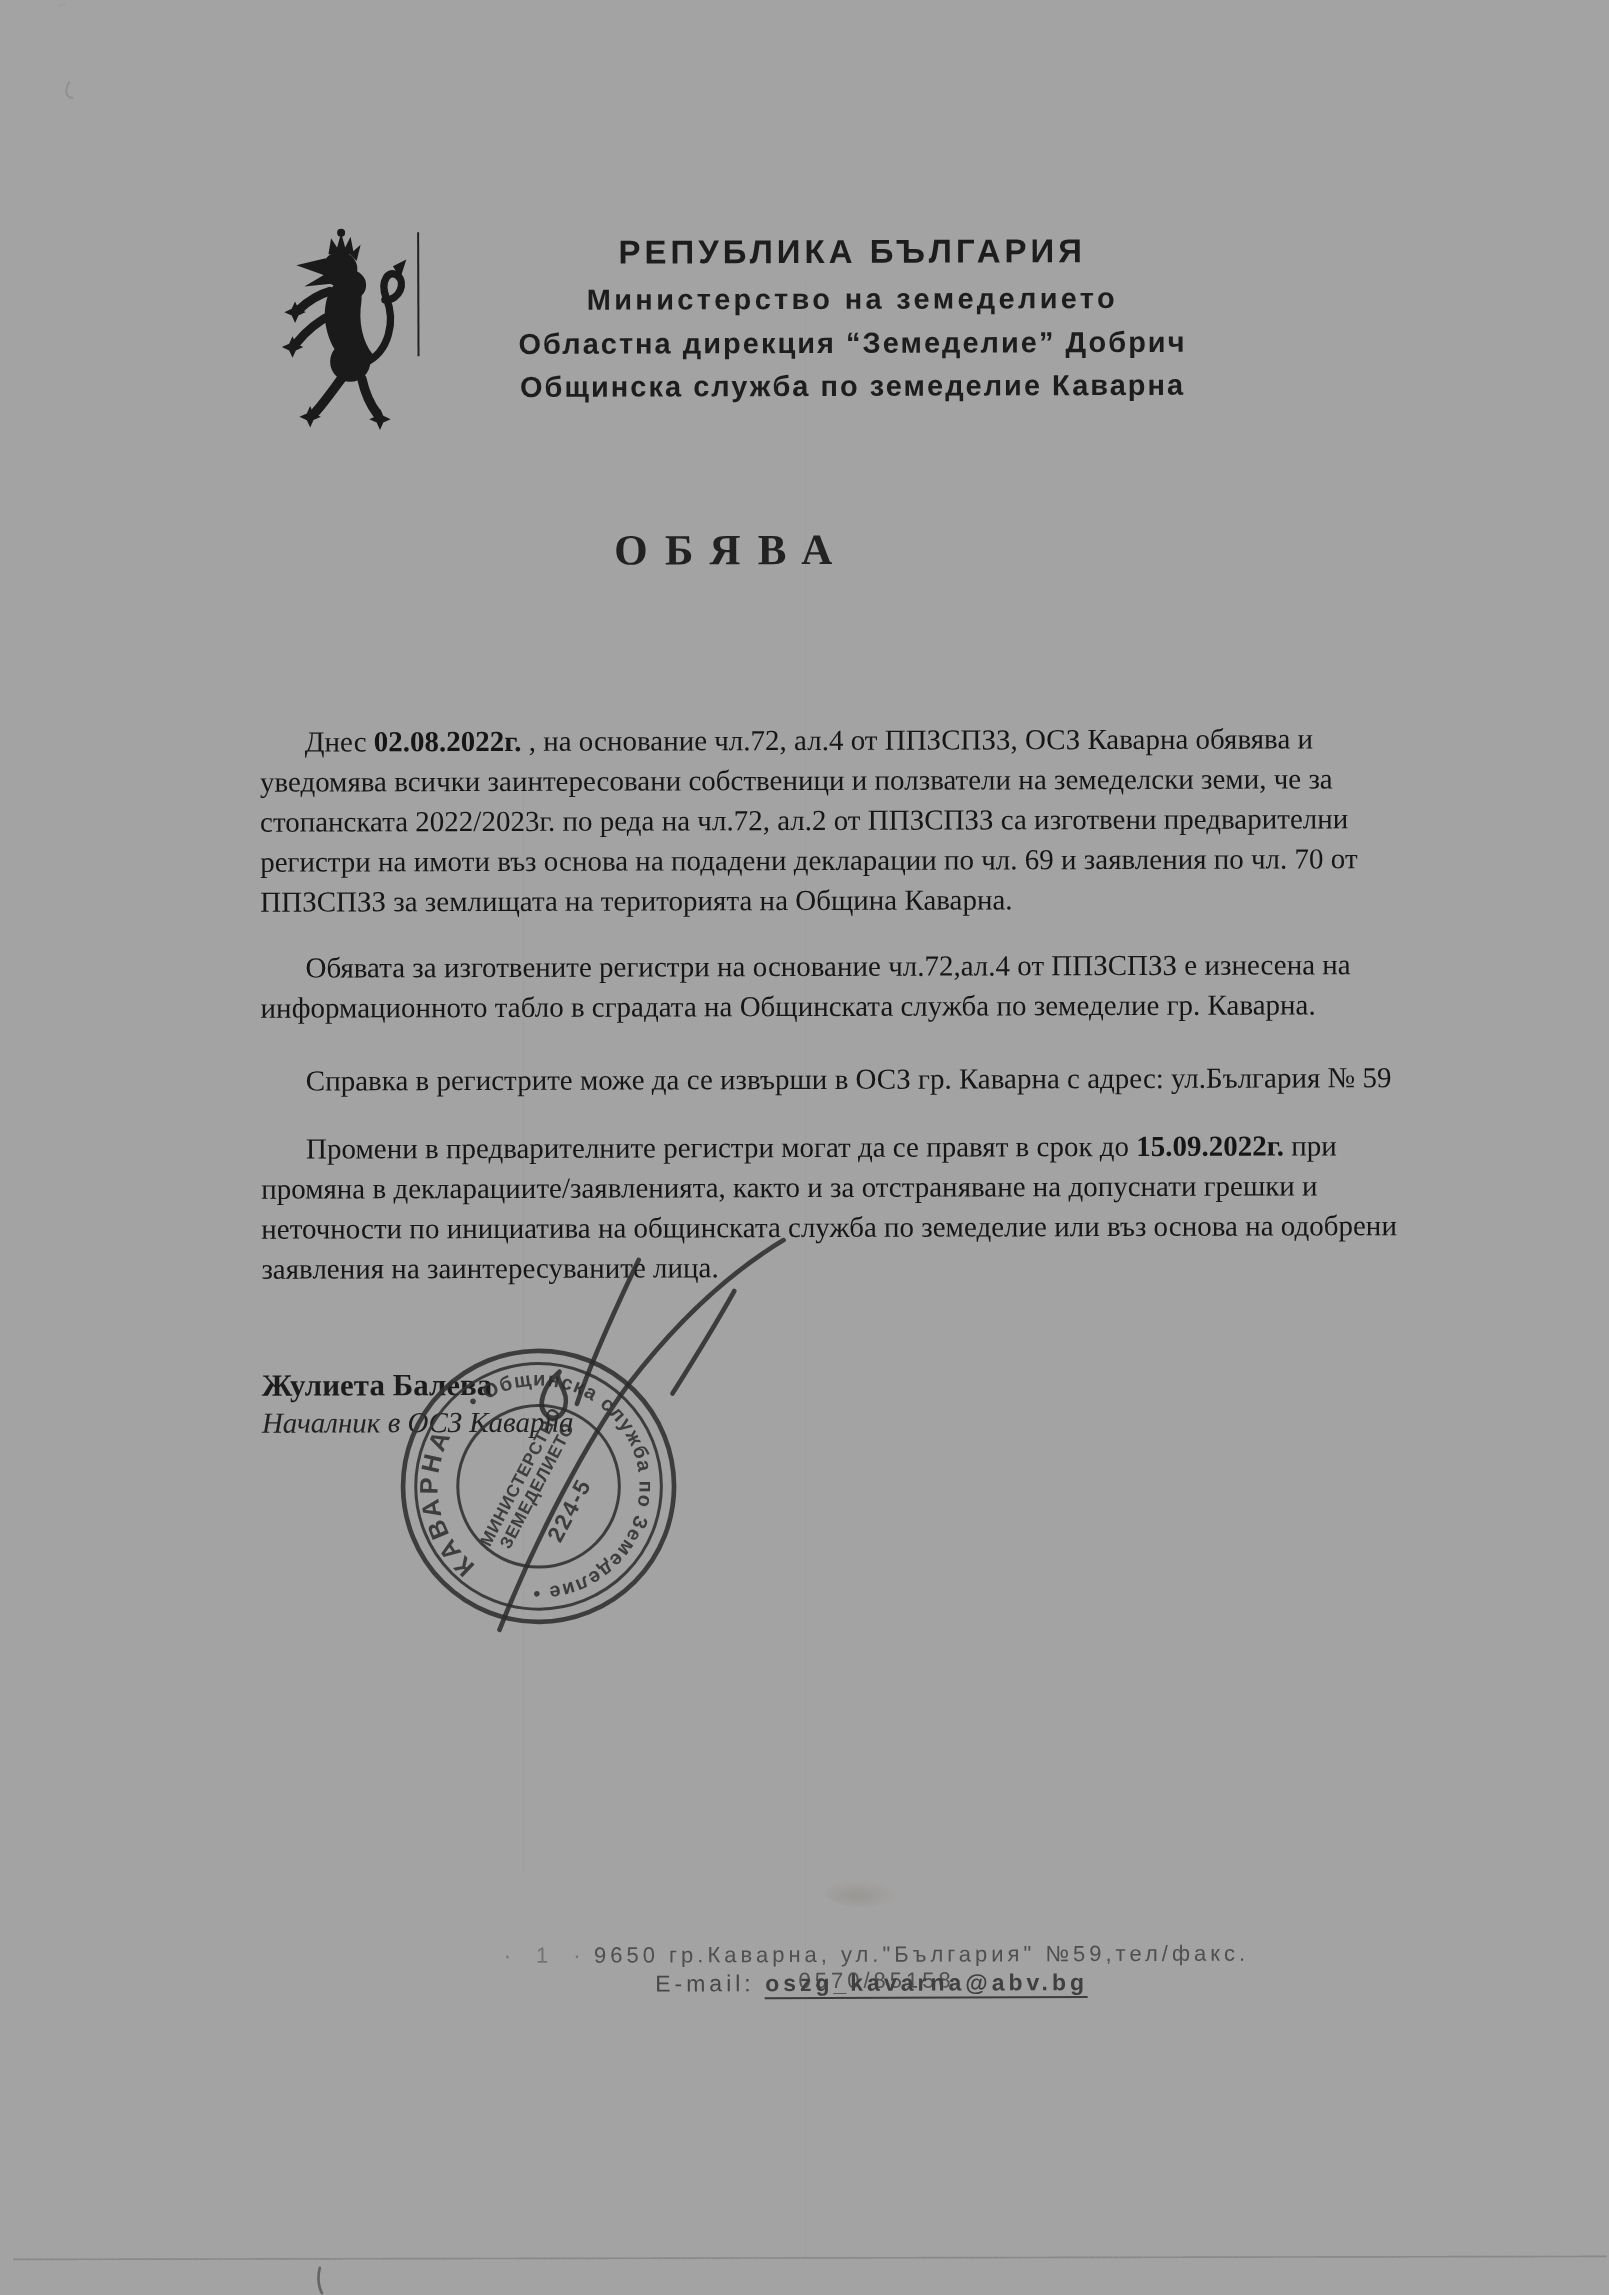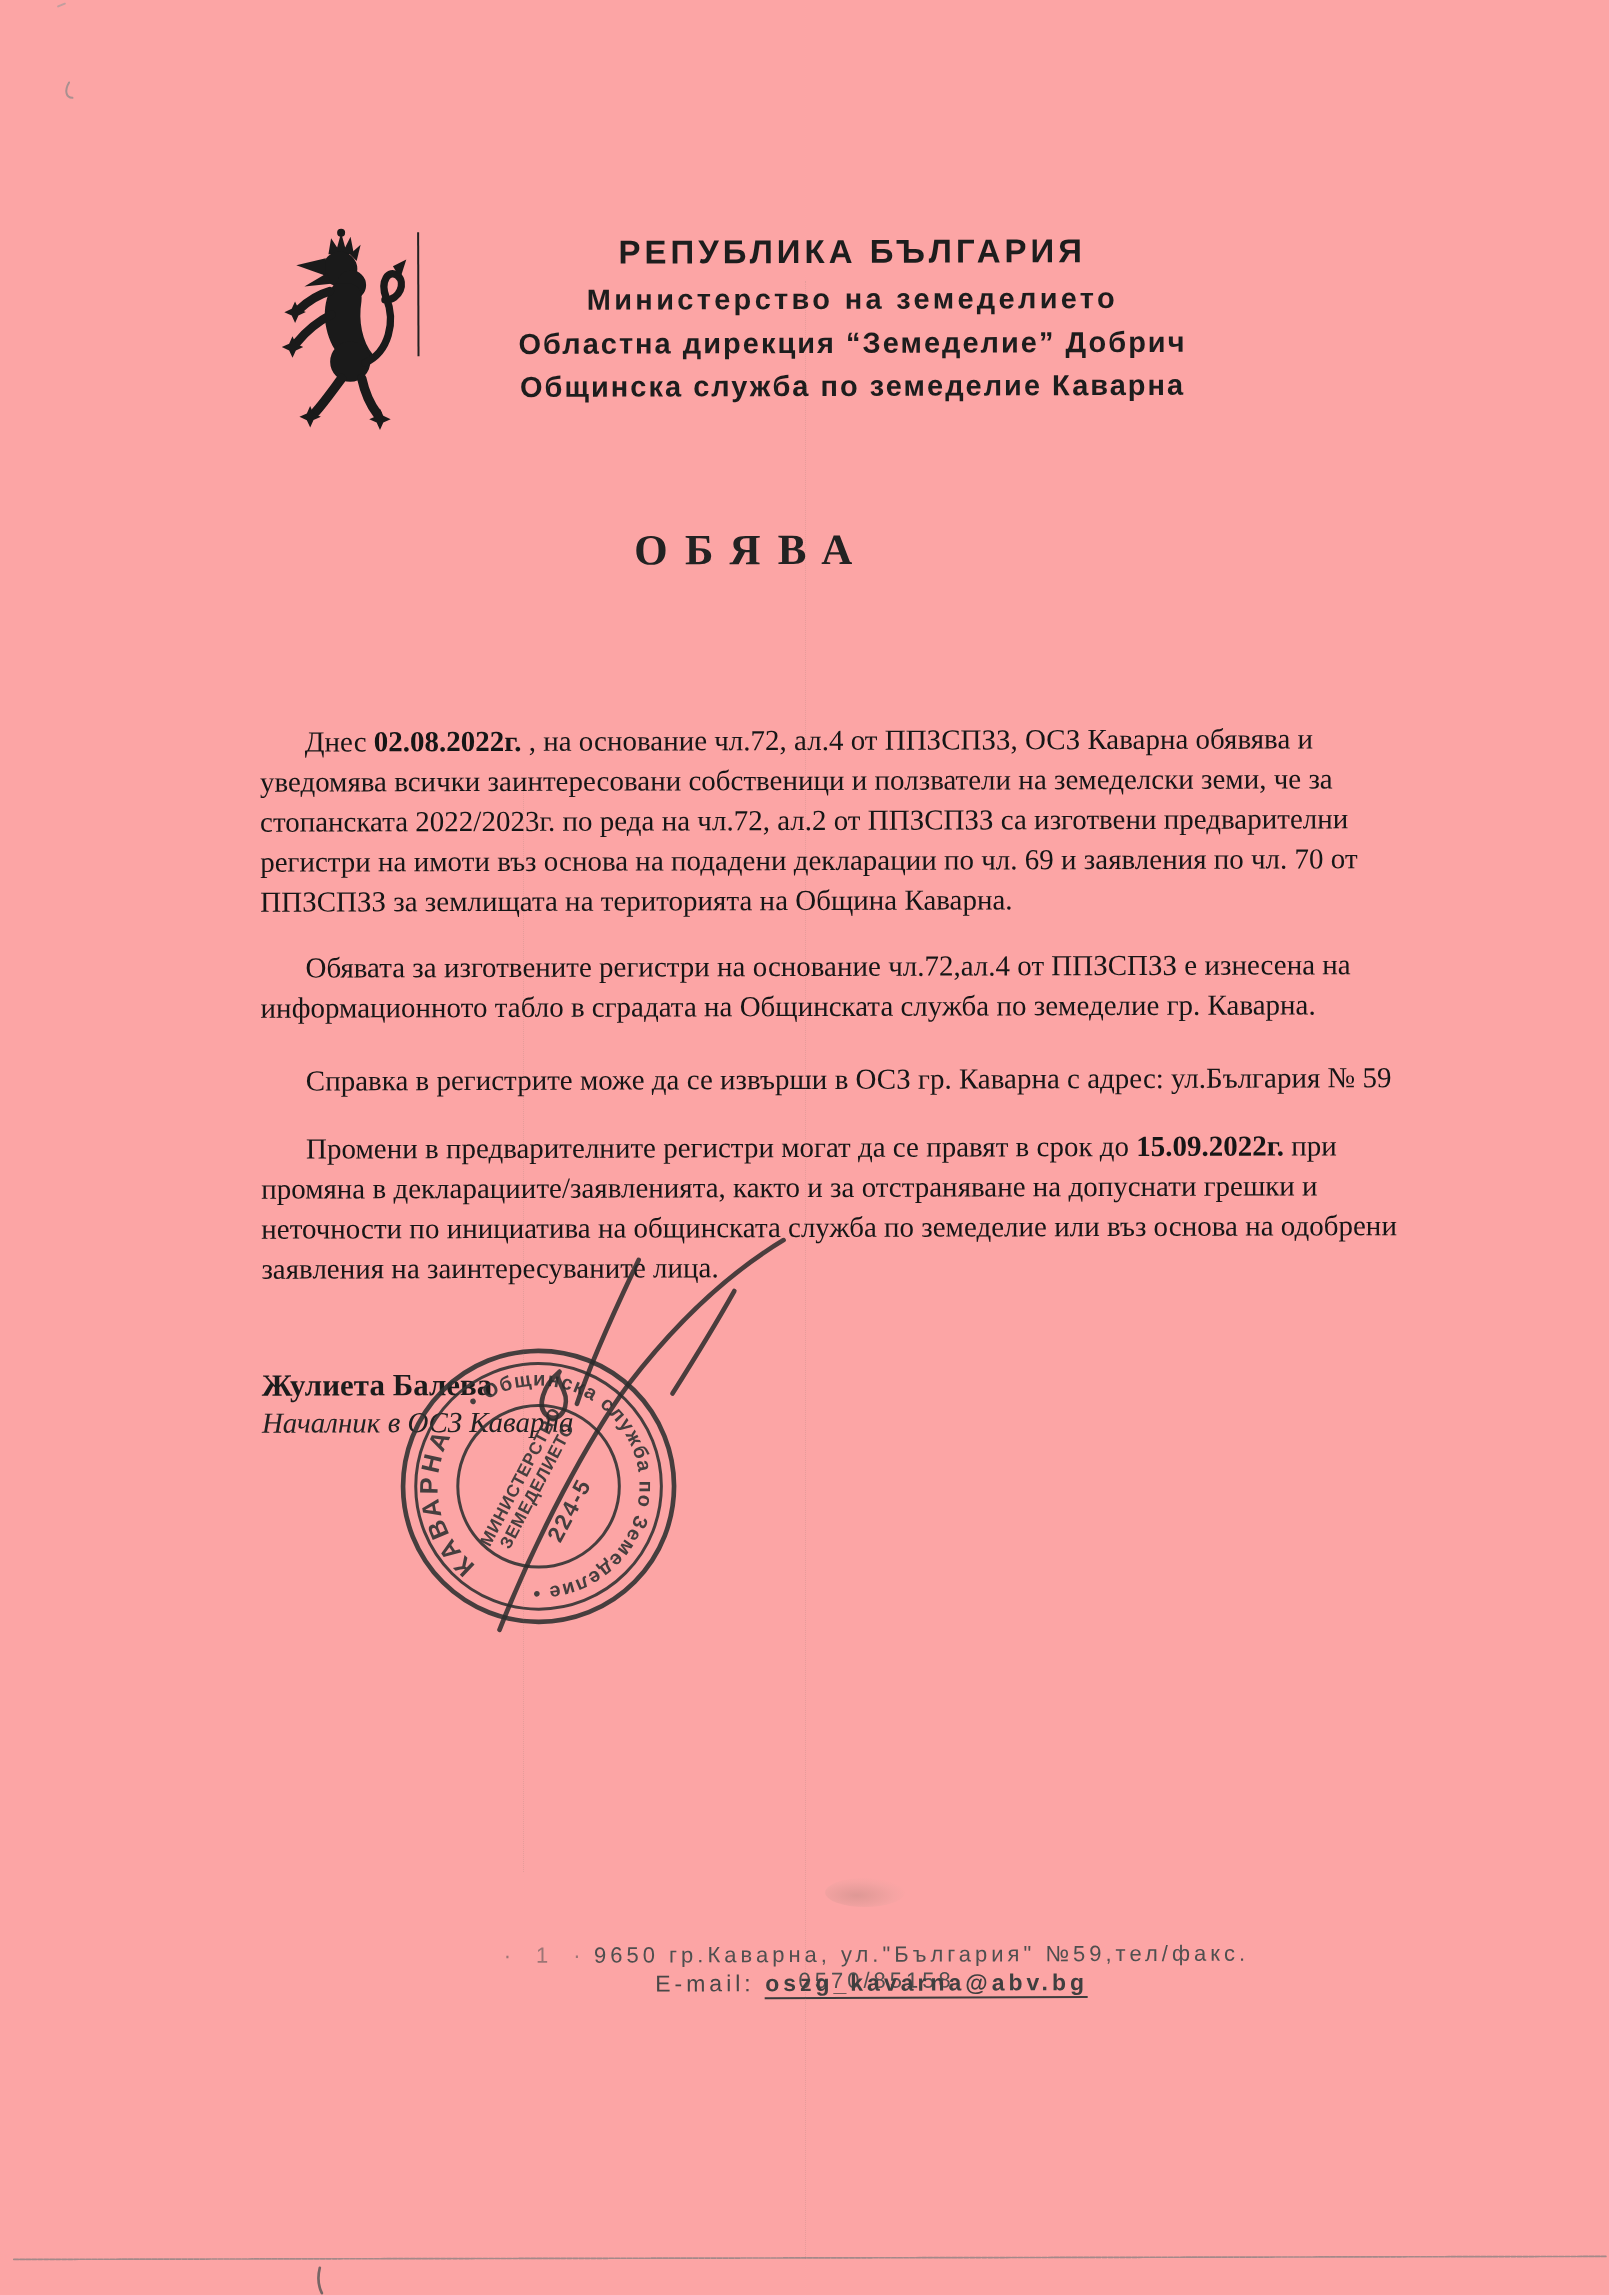--- a/index.html
+++ b/index.html
@@ -1,36 +1,36 @@
 <!DOCTYPE html>
 <html style="font-size:10.7px"><head>
 <meta charset="utf-8">
 <style>
   html,body{margin:0;padding:0;background:#e8e6e2;}
   #page{
     position:relative;
     width:1610px;height:2295px;
     margin:0 auto;
-    background:#fca5a5;
+    background:#a3a3a3;
     overflow:hidden;
     font-family:"Liberation Serif","DejaVu Serif",serif;
     color:#1b1b1b;
   }
   .content{position:absolute;left:0;top:0;width:100%;height:100%;transform:rotate(-0.18deg);}
   
   .emblem{position:absolute;left:273px;top:226px;width:142px;height:208px;}
   .header-rule{position:absolute;left:420px;top:231px;width:2px;height:124px;background:#222;}
   .hline{position:absolute;left:414px;width:882px;text-align:center;
          font-family:"Liberation Sans","DejaVu Sans",sans-serif;font-weight:bold;color:#1d1d1d;}
   .hline1{top:233px;font-size:33px;letter-spacing:4px;}
   .hline2{top:283px;font-size:29px;letter-spacing:3.3px;}
   .hline3{top:327px;font-size:29px;letter-spacing:2px;}
   .hline4{top:370px;font-size:29px;letter-spacing:2px;}
   
-  .doc-title{position:absolute;left:636px;top:525px;font-size:43px;font-weight:bold;letter-spacing:17.4px;color:#222;}
+  .doc-title{position:absolute;left:616px;top:525px;font-size:43px;font-weight:bold;letter-spacing:17.4px;color:#222;}
   
   .body-block{position:absolute;left:261px;width:1143px;font-size:29px;line-height:40px;color:#161616;}
   .para{margin:0;text-indent:45px;}
   #p1{top:720px;}
   #p2{top:946px;}
   #p3{top:1059px;white-space:nowrap;}
   #p4{top:1127px;}
   .para b{font-weight:bold;}
   
   .sig-name{position:absolute;left:261px;top:1366px;font-size:31px;font-weight:bold;color:#1c1c1c;}

